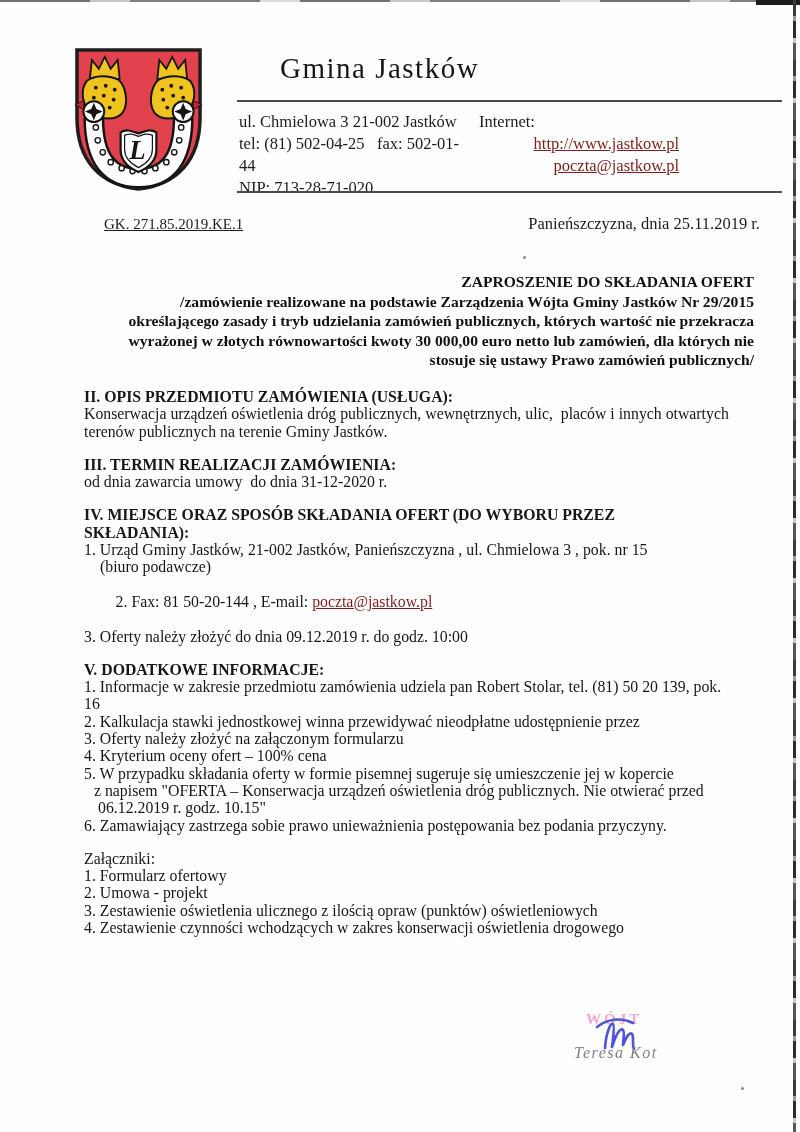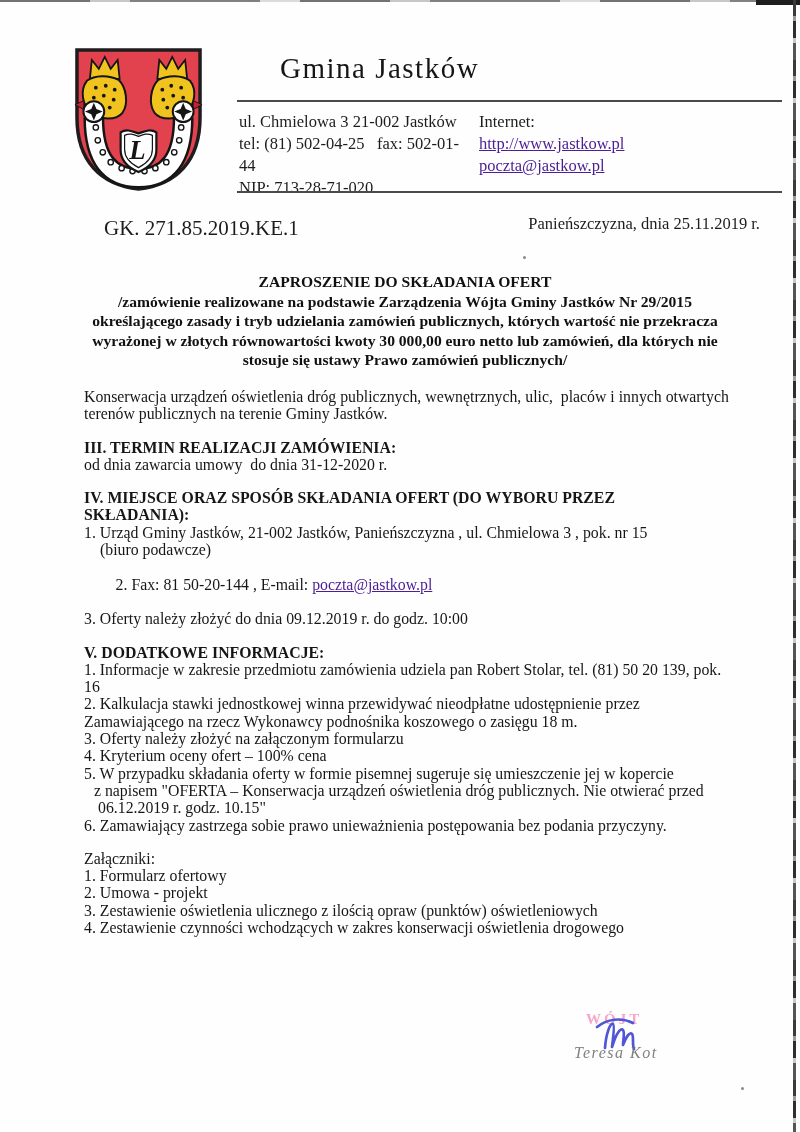--- a/index.html
+++ b/index.html
@@ -39,29 +39,29 @@
   .orgname {
     position: absolute; left: 240px; top: 52px;
     font-size: 29px; letter-spacing: 1.5px; color: #161616; margin-left: 40px;
   }
   .rule { position: absolute; left: 237px; width: 545px; height: 2px; background: #4a4a4a; }
   .rule1 { top: 100px; }
   .rule2 { top: 191px; }
   .contact { position: absolute; left: 239px; top: 111px; font-size: 16.5px; line-height: 22px; }
   .contact .col1 { position: absolute; left: 0; top: 0; width: 235px; }
   .contact .col2 { position: absolute; left: 240px; top: 0; width: 200px; }
-  a.link { color: #4c1d95; text-decoration: underline; cursor: pointer; display: inline-block; }
+  a.link { color: #7f1d1d; text-decoration: underline; cursor: pointer; display: inline-block; text-align: right; }
   .contact a.link { display: block; }
   .dateline { position: absolute; right: 40px; top: 196px; font-size: 16.5px; text-align: right; margin-top: 18px; }
-  .refno { position: absolute; left: 104px; top: 216px; font-size: 21px; }
+  .refno { position: absolute; left: 104px; top: 216px; font-size: 15px; text-decoration: underline; }
 
   
   .titleblock {
     position: absolute; left: 56px; right: 46px; top: 272px;
-    text-align: center; font-weight: bold; font-size: 15.6px; line-height: 19.6px;
+    text-align: right; font-weight: bold; font-size: 15.6px; line-height: 19.6px;
     color: #111;
   }
 
   
   .docbody {
     position: absolute; left: 84px; right: 44px; top: 388px;
     font-size: 15.8px; line-height: 17.3px; color: #161616;
   }
   .docbody .sec { margin-bottom: 16px; }
   .docbody .h { font-weight: bold; }
@@ -179,20 +179,21 @@
     <div class="t">/zamówienie realizowane na podstawie Zarządzenia Wójta Gminy Jastków Nr 29/2015</div>
     <div class="t">określającego zasady i tryb udzielania zamówień publicznych, których wartość nie przekracza</div>
     <div class="t">wyrażonej w złotych równowartości kwoty 30 000,00 euro netto lub zamówień, dla których nie</div>
     <div class="t">stosuje się ustawy Prawo zamówień publicznych/</div>
   </div>
 
   <div class="docbody">
 
 
     <div class="sec">
+      <div class="h t">II. OPIS PRZEDMIOTU ZAMÓWIENIA (USŁUGA):</div>
       <div class="t">Konserwacja urządzeń oświetlenia dróg publicznych, wewnętrznych, ulic,  placów i innych otwartych</div>
       <div class="t">terenów publicznych na terenie Gminy Jastków.</div>
     </div>
 
     <div class="sec">
       <div class="h t">III. TERMIN REALIZACJI ZAMÓWIENIA:</div>
       <div class="t">od dnia zawarcia umowy  do dnia 31-12-2020 r.</div>
     </div>
 
     <div class="sec">
@@ -204,21 +205,20 @@
         <span class="t">2. Fax: 81 50-20-144 , E-mail: </span><a class="link t">poczta@jastkow.pl</a>
       </div>
       <div class="t">3. Oferty należy złożyć do dnia 09.12.2019 r. do godz. 10:00</div>
     </div>
 
     <div class="sec">
       <div class="h t">V. DODATKOWE INFORMACJE:</div>
       <div class="t">1. Informacje w zakresie przedmiotu zamówienia udziela pan Robert Stolar, tel. (81) 50 20 139, pok.</div>
       <div class="t">16</div>
       <div class="t">2. Kalkulacja stawki jednostkowej winna przewidywać nieodpłatne udostępnienie przez</div>
-      <div class="t">Zamawiającego na rzecz Wykonawcy podnośnika koszowego o zasięgu 18 m.</div>
       <div class="t">3. Oferty należy złożyć na załączonym formularzu</div>
       <div class="t">4. Kryterium oceny ofert – 100% cena</div>
       <div class="t">5. W przypadku składania oferty w formie pisemnej sugeruje się umieszczenie jej w kopercie</div>
       <div class="t ind10">z napisem "OFERTA – Konserwacja urządzeń oświetlenia dróg publicznych. Nie otwierać przed</div>
       <div class="t ind14">06.12.2019 r. godz. 10.15"</div>
       <div class="t">6. Zamawiający zastrzega sobie prawo unieważnienia postępowania bez podania przyczyny.</div>
     </div>
 
     <div class="sec">
       <div class="t">Załączniki:</div>

